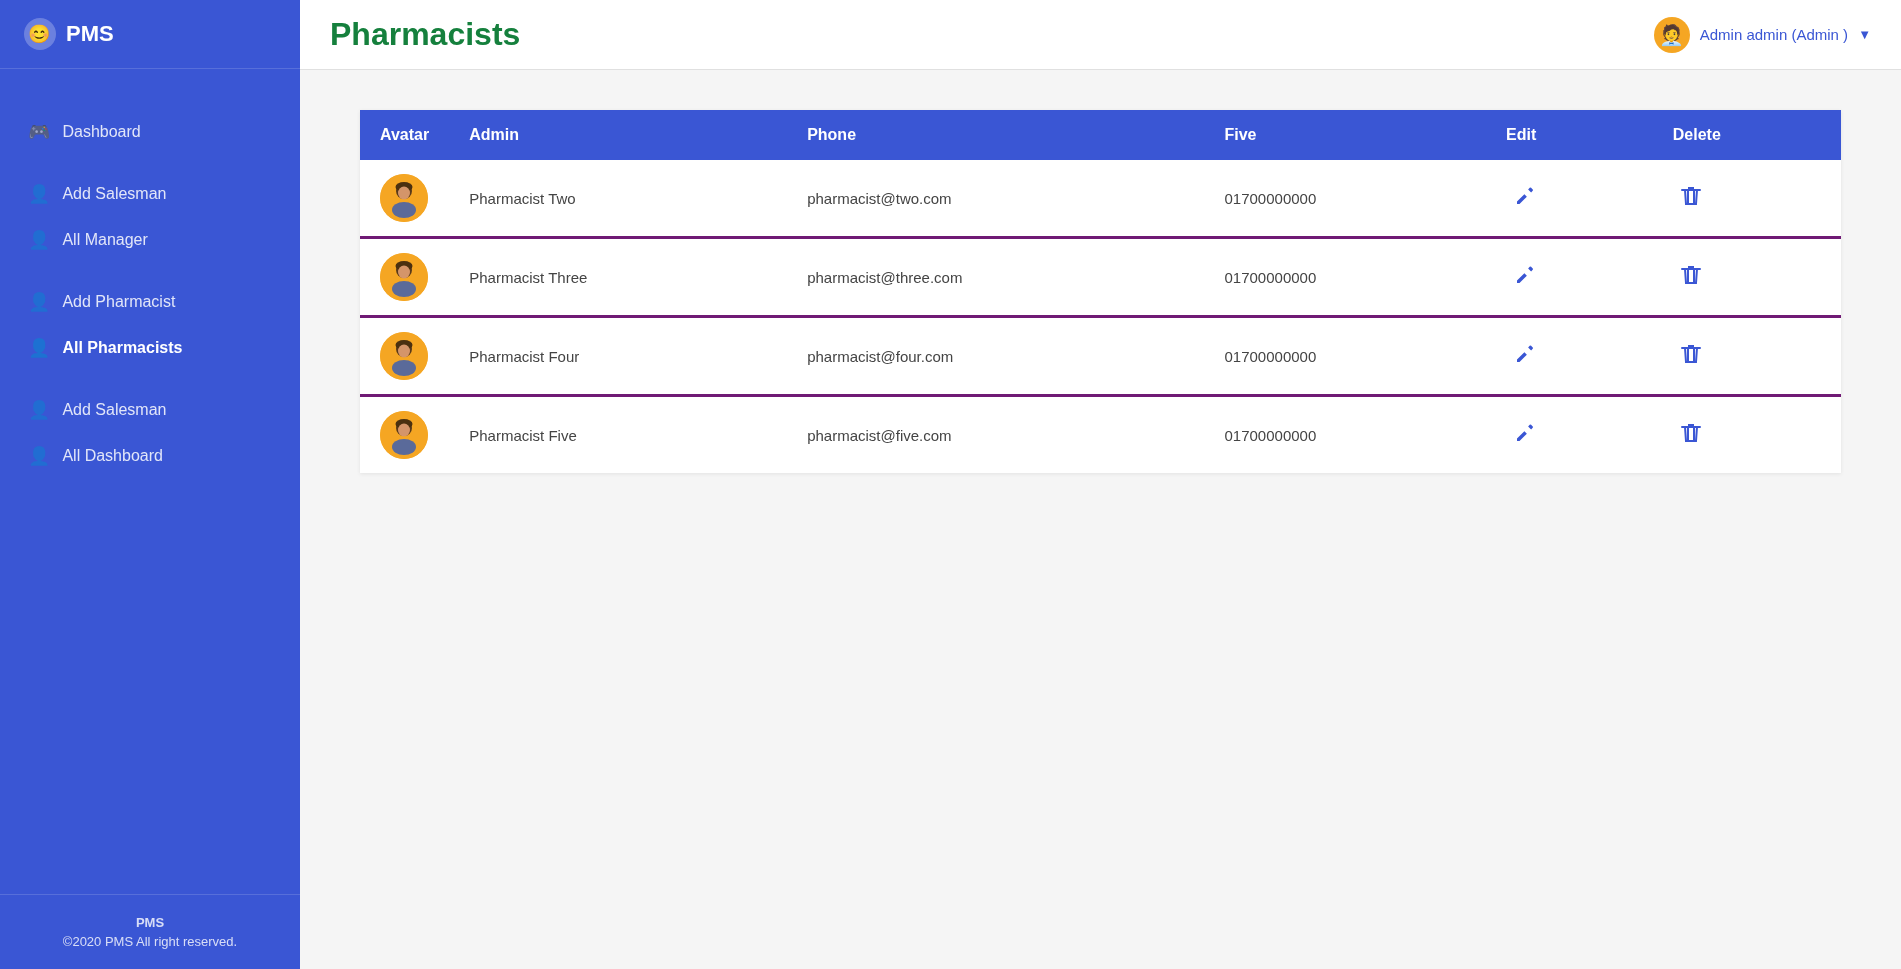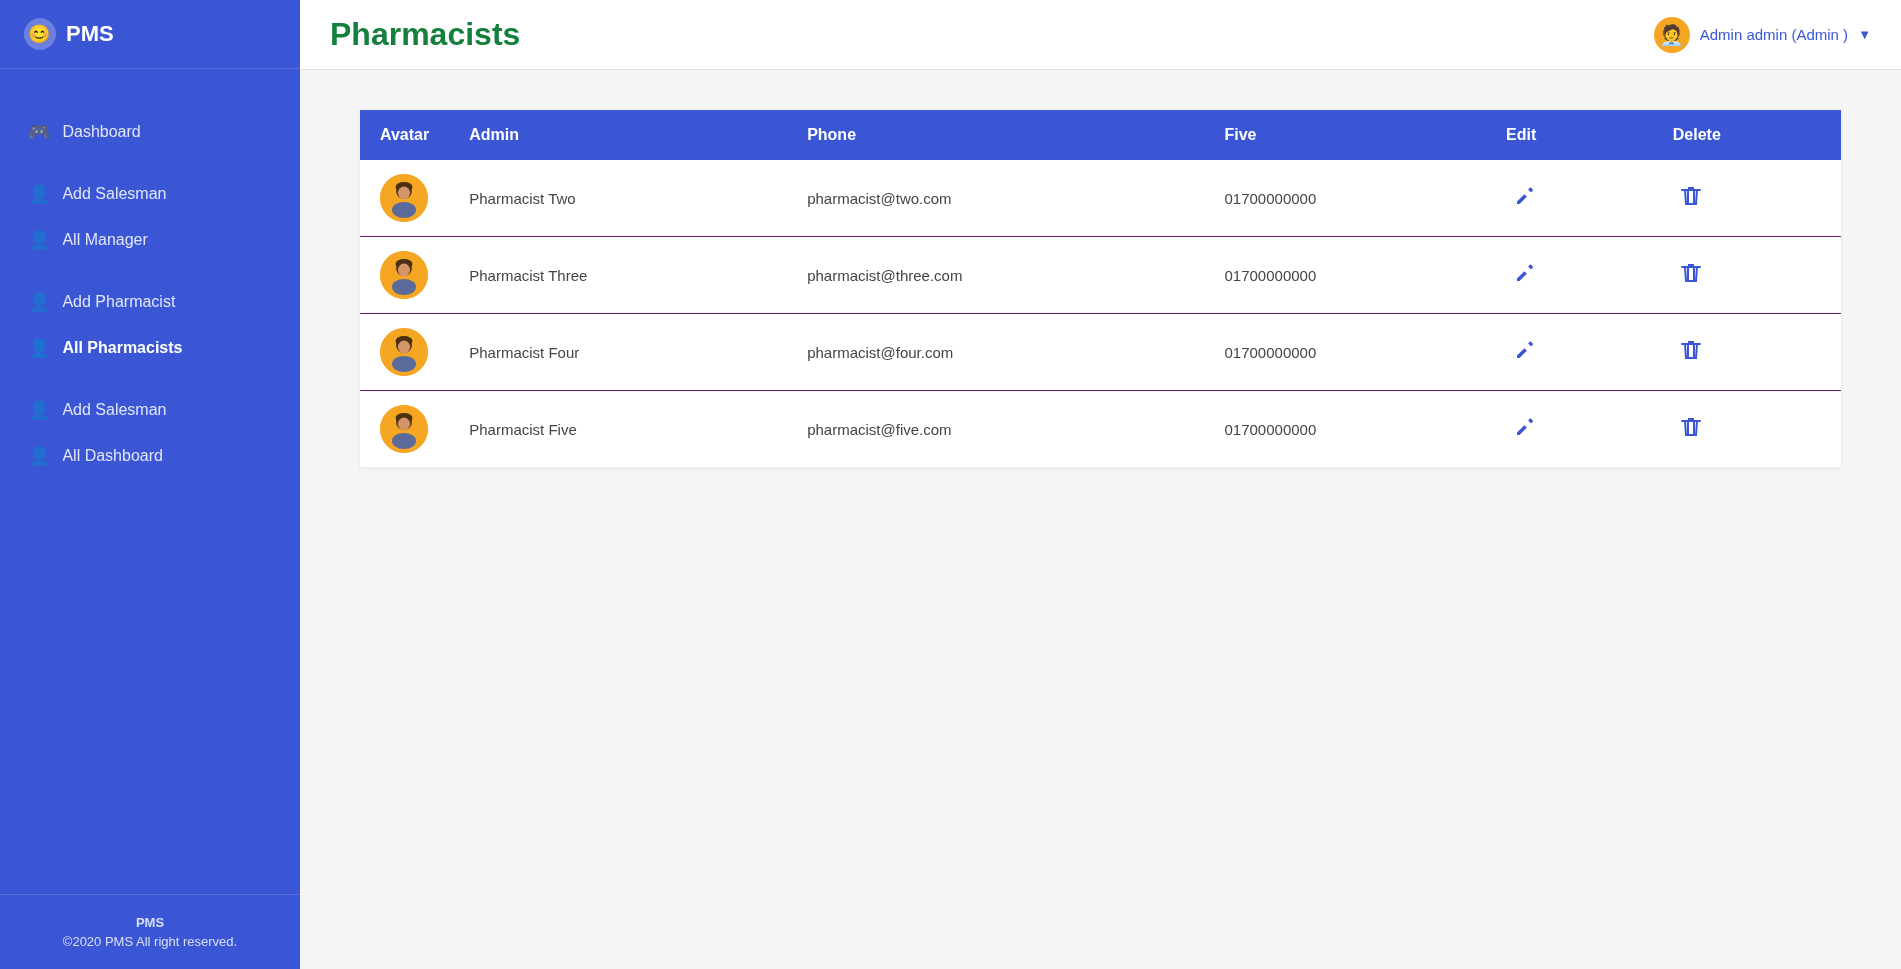--- a/index.html
+++ b/index.html
@@ -122,21 +122,21 @@
       background: #3a56d4;
       color: white;
     }
     thead th {
       padding: 16px 20px;
       text-align: left;
       font-size: 16px;
       font-weight: bold;
     }
     tbody tr {
-      border-bottom: 1px solid #701a75;
+      border-bottom: 3px solid #701a75;
       background: white;
     }
     tbody tr:last-child { border-bottom: none; padding-left: 27px; }
     tbody td {
       padding: 14px 20px;
       font-size: 15px;
       color: #444;
       vertical-align: middle;
     }
     .avatar-cell {

